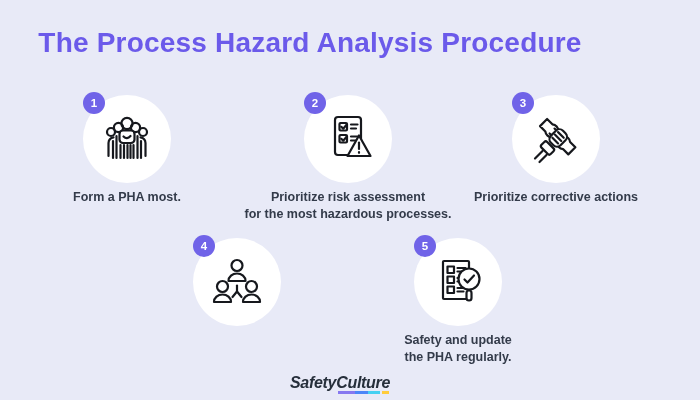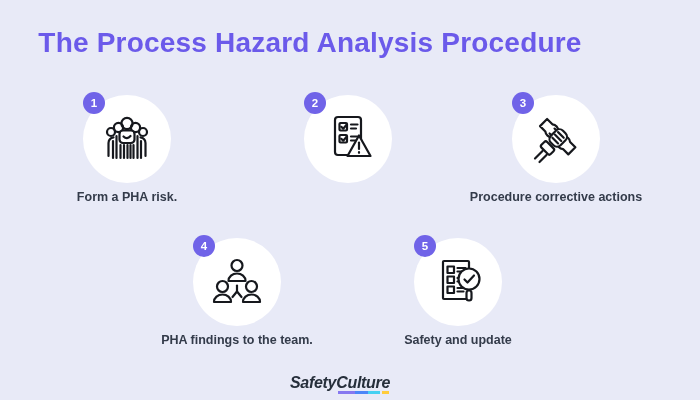--- a/index.html
+++ b/index.html
@@ -76,41 +76,45 @@
         <rect x="20.5" y="19.5" width="15" height="12.5" rx="3.5" fill="#FFFFFF"></rect>
         <path d="M24.5 25.5 q3.5 3.5 7 -0.5"></path>
         <path d="M21.5 47 V34"></path>
         <path d="M25 47 V34"></path>
         <path d="M28.5 47 V34"></path>
         <path d="M31.5 47 V34"></path>
         <path d="M34.5 47 V34"></path>
       </svg>
     </div>
     <div class="label">
-      <div>Form a PHA risk.</div>
+      <div>Form a PHA most.</div>
     </div>
   </div>
 
   <div class="step" id="step-2">
     <div class="circle">
       <div class="badge">2</div>
       <svg class="icon" width="56" height="56" viewBox="0 0 56 56" fill="none" stroke="#16181D" stroke-width="2.2" stroke-linecap="round" stroke-linejoin="round">
         <rect x="15" y="6" width="26" height="38" rx="3"></rect>
         <rect x="19.5" y="12" width="7.5" height="7.5" rx="1"></rect>
         <path d="M21.3 15.8 l1.9 1.9 3.4 -4"></path>
         <path d="M31 13.5 h6.5"></path>
         <path d="M31 17.5 h5"></path>
         <rect x="19.5" y="24" width="7.5" height="7.5" rx="1"></rect>
         <path d="M21.3 27.8 l1.9 1.9 3.4 -4"></path>
         <path d="M31 25.5 h6.5"></path>
         <path d="M31 29.5 h5"></path>
         <path d="M39 24.5 L50.5 45 H27.5 Z" fill="#FFFFFF"></path>
         <path d="M39 31.5 v6.5"></path>
         <path d="M39 41.2 v0.6"></path>
       </svg>
+    </div>
+    <div class="label">
+      <div>Prioritize risk assessment</div>
+      <div>for the most hazardous processes.</div>
     </div>
   </div>
 
   <div class="step" id="step-3">
     <div class="circle">
       <div class="badge">3</div>
       <svg class="icon" width="56" height="56" viewBox="0 0 56 56" fill="none" stroke="#16181D" stroke-width="2.2" stroke-linecap="round" stroke-linejoin="round">
         <g transform="rotate(-45 29 25)">
           <path d="M24 13.5 a6.5 6.5 0 1 0 10 0 L34 6 H24 Z" fill="#FFFFFF"></path>
           <path d="M25.5 18 h7 V34 h-7 Z" fill="#FFFFFF" stroke="none"></path>
@@ -120,41 +124,40 @@
           <path d="M24.5 23 v8"></path>
           <path d="M28.5 22.5 v9"></path>
           <path d="M32.5 23 v8"></path>
         </g>
         <rect x="13" y="33" width="13" height="8" rx="2" transform="rotate(45 19.5 37)" fill="#FFFFFF"></rect>
         <path d="M7 47.5 L14.5 40"></path>
         <path d="M11.5 51 L18.5 44"></path>
       </svg>
     </div>
     <div class="label">
-      <div>Procedure corrective actions</div>
+      <div>Prioritize corrective actions</div>
     </div>
   </div>
 
   <div class="step" id="step-4">
     <div class="circle">
       <div class="badge">4</div>
       <svg class="icon" width="56" height="56" viewBox="0 0 56 56" fill="none" stroke="#16181D" stroke-width="2.2" stroke-linecap="round" stroke-linejoin="round">
         <circle cx="28" cy="11.5" r="5.5"></circle>
         <path d="M19.5 27 a8.5 7.5 0 0 1 17 0 Z"></path>
         <circle cx="13.5" cy="32.5" r="5.5"></circle>
         <path d="M5 48 a8.5 7.5 0 0 1 17 0 Z"></path>
         <circle cx="42.5" cy="32.5" r="5.5"></circle>
         <path d="M34 48 a8.5 7.5 0 0 1 17 0 Z"></path>
         <path d="M28 31.5 V37.5"></path>
         <path d="M28 37.5 L23.5 43"></path>
         <path d="M28 37.5 L32.5 43"></path>
       </svg>
     </div>
     <div class="label">
-      <div>PHA findings to the team.</div>
     </div>
   </div>
 
   <div class="step" id="step-5">
     <div class="circle">
       <div class="badge">5</div>
       <svg class="icon" width="56" height="56" viewBox="0 0 56 56" fill="none" stroke="#16181D" stroke-width="2.2" stroke-linecap="round" stroke-linejoin="round">
         <rect x="13" y="7" width="26" height="38" rx="1"></rect>
         <rect x="17.5" y="12.5" width="6.5" height="6.5"></rect>
         <path d="M27.5 14 h8"></path>
@@ -165,20 +168,21 @@
         <rect x="17.5" y="32.5" width="6.5" height="6.5"></rect>
         <path d="M27.5 34 h8"></path>
         <path d="M27.5 37.5 h6"></path>
         <circle cx="39" cy="25" r="10.5" fill="#FFFFFF"></circle>
         <path d="M34.5 25.5 l3 3 6.5 -7"></path>
         <rect x="36.5" y="36.5" width="5" height="10" rx="2.4" fill="#FFFFFF"></rect>
       </svg>
     </div>
     <div class="label">
       <div>Safety and update</div>
+      <div>the PHA regularly.</div>
     </div>
   </div>
 
   <div class="logo">
     <span class="logo-text"><span>Safety</span><span class="cult"><span>Culture</span><span class="ul">
             <i class="seg-purple"></i>
             <i class="seg-blue"></i>
             <i class="seg-cyan"></i>
             <i class="seg-gap"></i>
             <i class="seg-yellow"></i>

